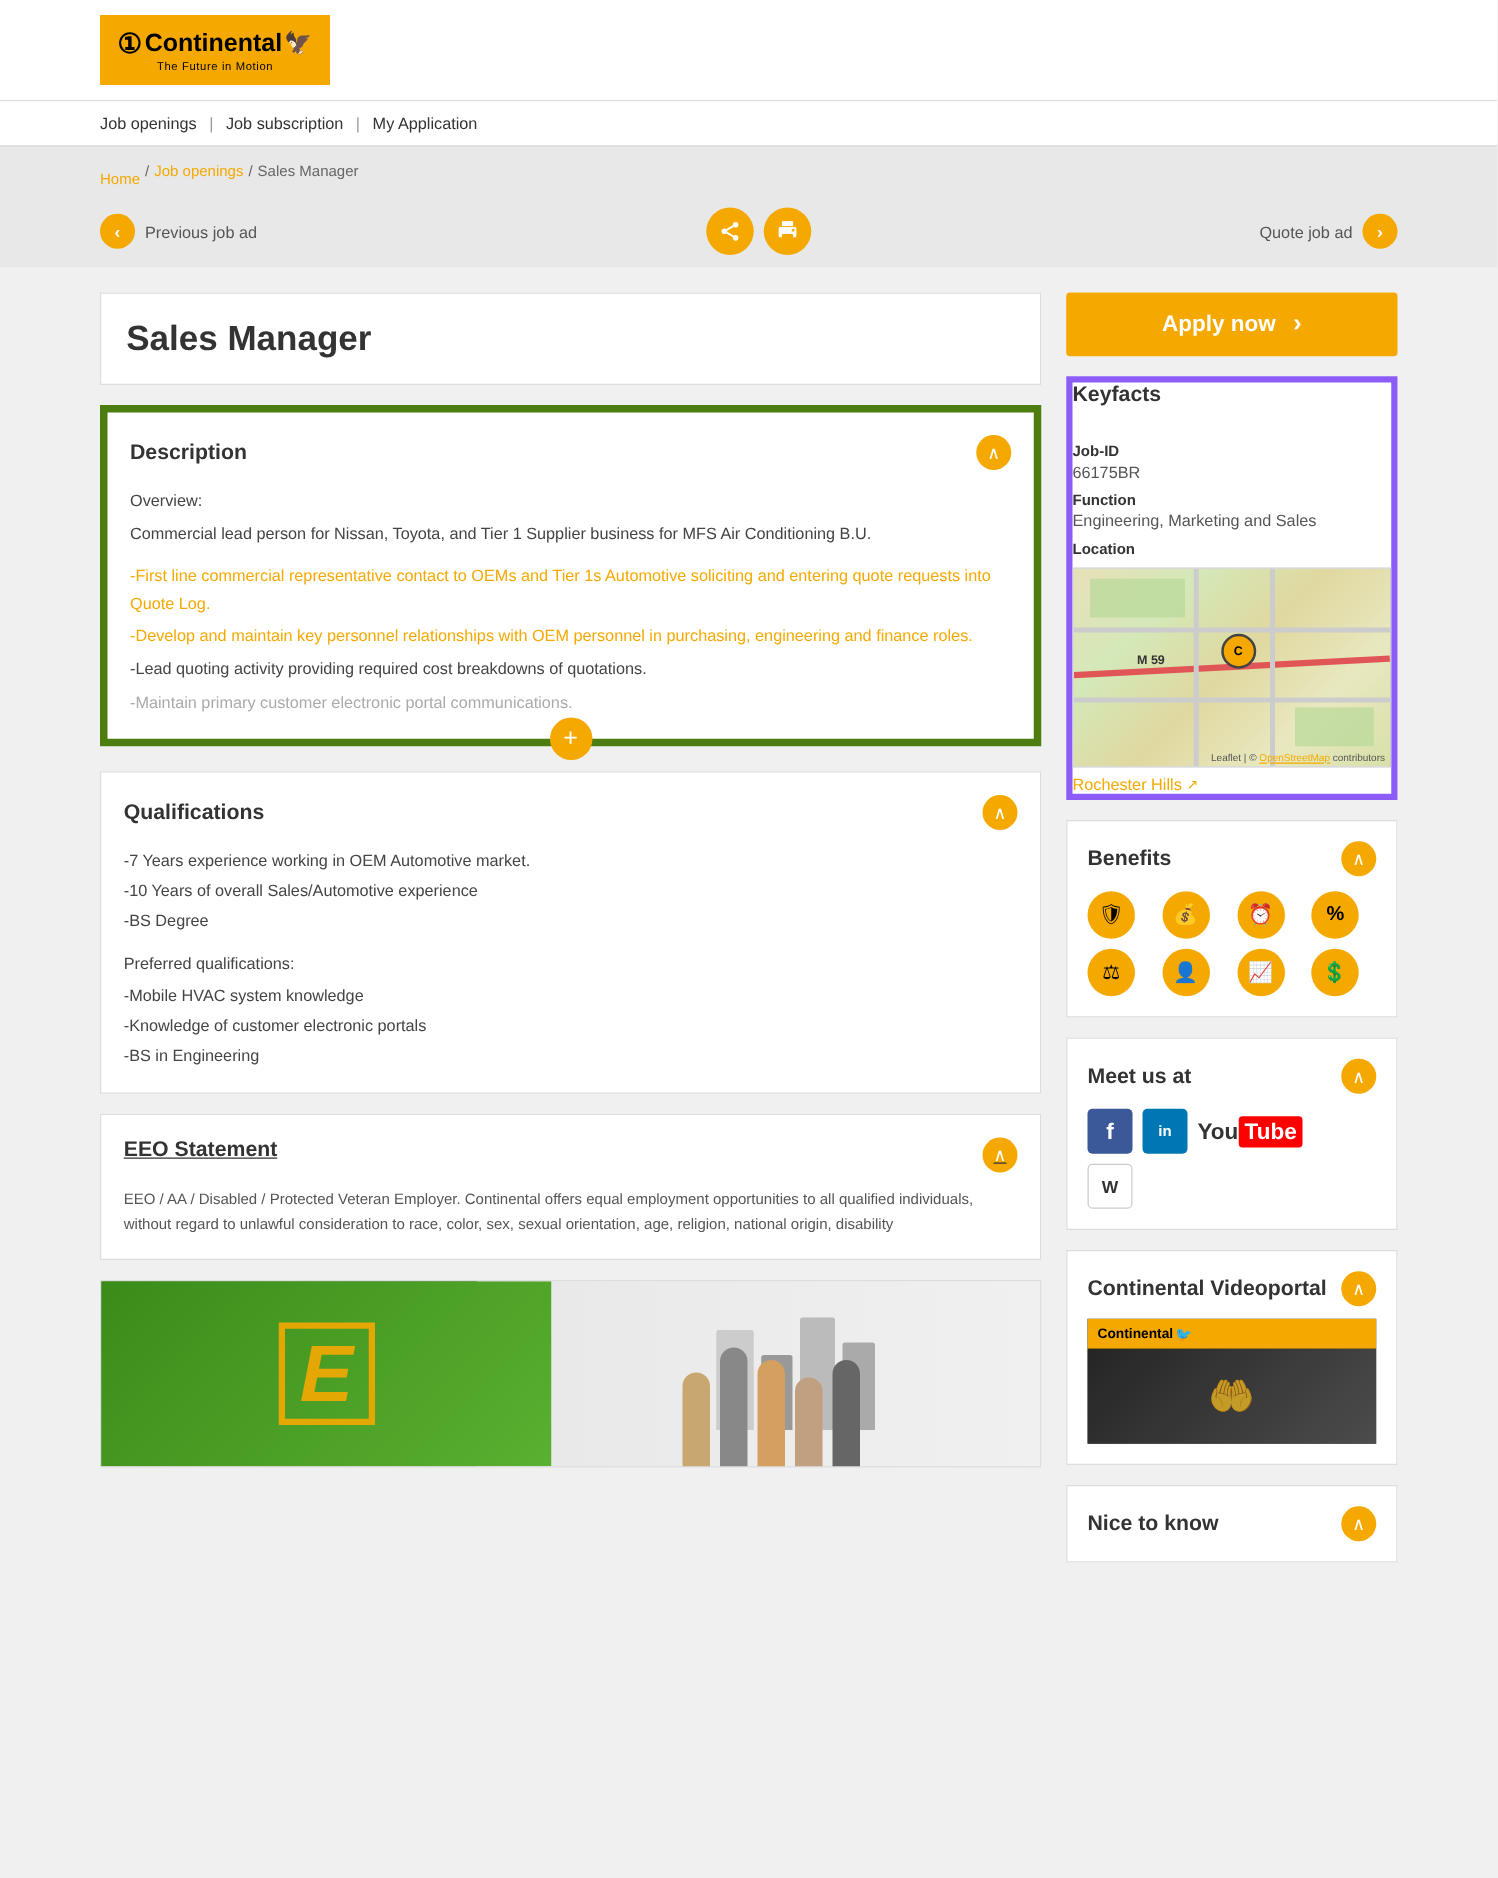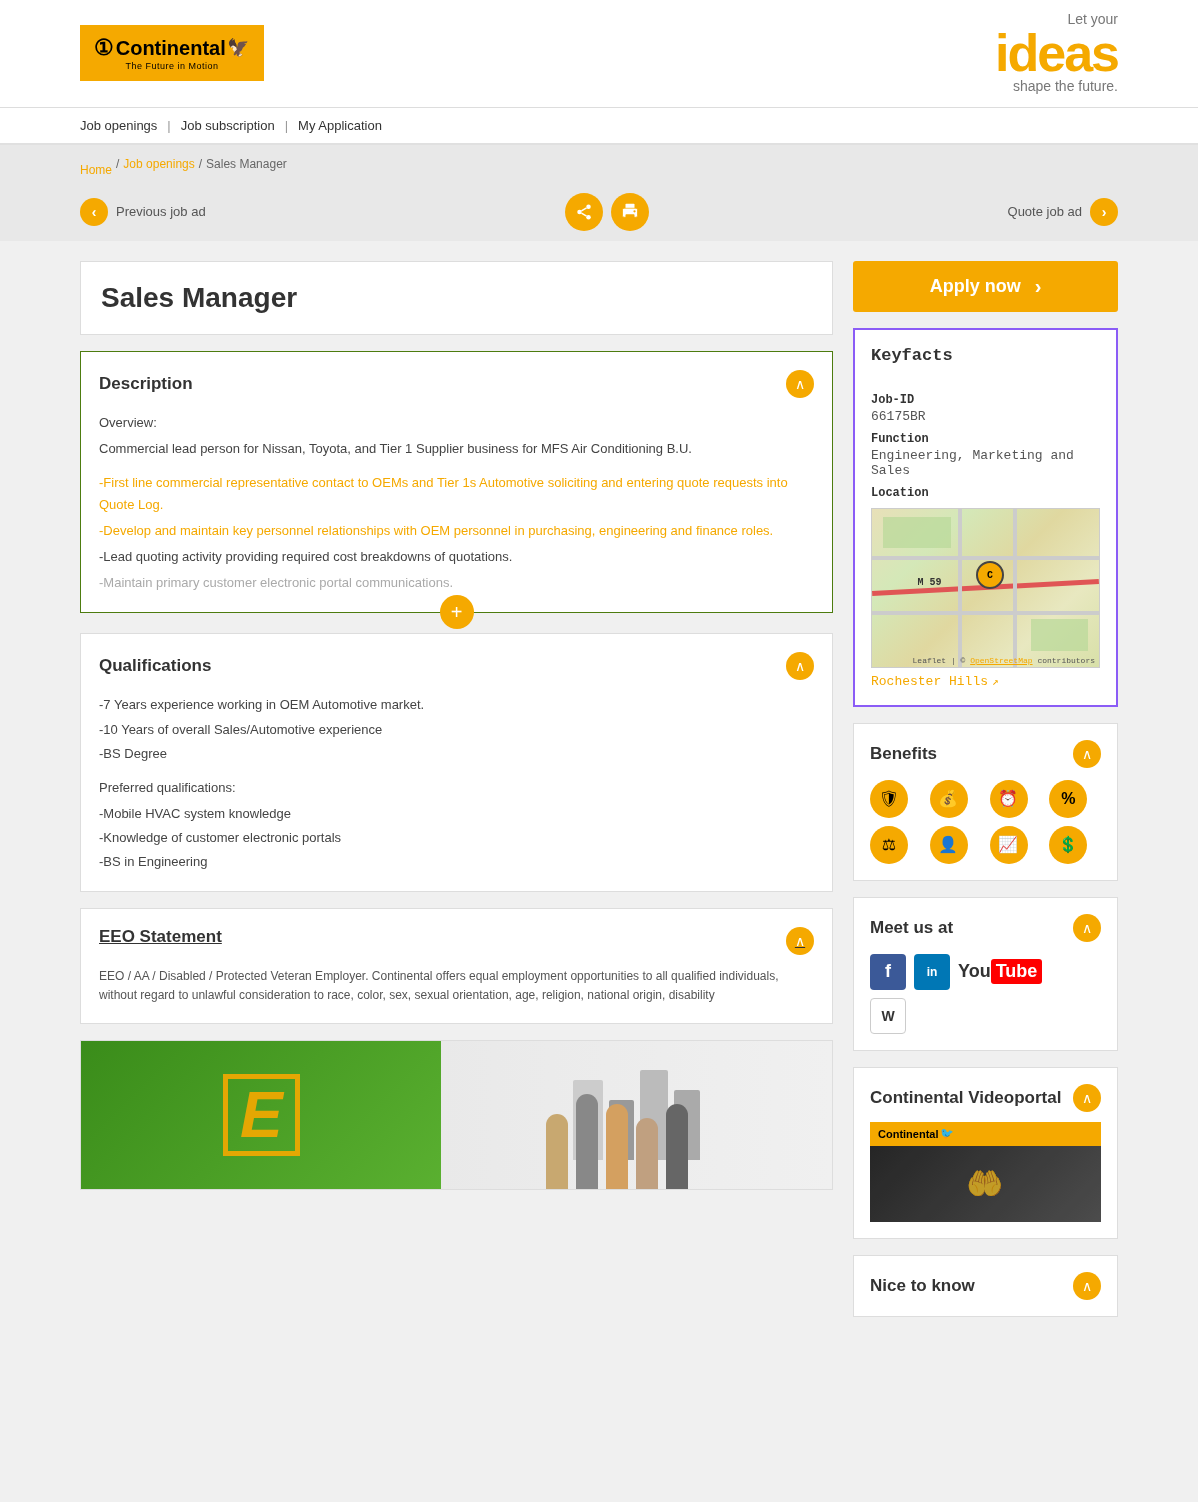--- a/index.html
+++ b/index.html
@@ -12,25 +12,20 @@
   <div style="display:flex; align-items:center; justify-content:space-between; padding:12px 80px; max-width:1198px; margin:0 auto;">
     <div style="display:flex; flex-direction:column; align-items:center;">
       <div style="background:#f5a900; padding:10px 14px; display:inline-flex; flex-direction:column; align-items:center;">
         <div style="display:flex; align-items:center; gap:2px;">
           <span style="font-size:22px; font-weight:bold; color:#000;">①</span>
           <span style="font-size:20px; font-weight:bold; color:#000;">Continental</span>
           <span style="font-size:18px; color:#000;">🦅</span>
         </div>
         <span style="font-size:9px; color:#000; letter-spacing:0.5px;">The Future in Motion</span>
       </div>
-    </div>
-    <div style="text-align:right; line-height:1.1;">
-      <div style="font-size:14px; color:#777;">Let your</div>
-      <div style="font-size:52px; font-weight:bold; color:#f5a900; letter-spacing:-2px; line-height:1;">ideas</div>
-      <div style="font-size:14px; color:#777;">shape the future.</div>
     </div>
   </div>
 </div>
 
 <div style="background:#fff; padding:10px 80px; border-bottom:2px solid #e0e0e0; display:flex; align-items:center; gap:10px;">
   <a href="#" style="color:#333; text-decoration:none; font-size:13px;">
     <span>Job openings</span>
   </a>
   <span style="color:#999;">|</span>
   <a href="#" style="color:#333; text-decoration:none; font-size:13px;">
@@ -81,21 +76,21 @@
 </div>
 
 <div style="padding:20px 80px 30px; display:flex; gap:20px; background:#f0f0f0;">
 
   <div style="flex:1; display:flex; flex-direction:column; gap:16px;">
 
     <div style="background:#fff; padding:20px 20px 20px; border:1px solid #ddd;">
       <h1 style="font-size:28px; font-weight:bold; color:#333;">Sales Manager</h1>
     </div>
 
-    <div style="background:#fff; border:1px solid #4d7c0f; padding:18px; position:relative;">
+    <div style="background:#fff; border:6px solid #4d7c0f; padding:18px; position:relative;">
       <div style="display:flex; justify-content:space-between; align-items:center; margin-bottom:14px;">
         <span style="font-size:17px; font-weight:bold; color:#333;">Description</span>
         <div style="width:28px;height:28px;border-radius:50%;background:#f5a900;color:#fff;display:flex;align-items:center;justify-content:center;font-size:14px;cursor:pointer;">∧</div>
       </div>
       <div style="font-size:13px; color:#444; line-height:1.7;">
         <p style="margin-bottom:4px;">Overview:</p>
         <p style="margin-bottom:12px;">Commercial lead person for Nissan, Toyota, and Tier 1 Supplier business for MFS Air Conditioning B.U.</p>
         <p style="color:#f5a900; margin-bottom:4px;">-First line commercial representative contact to OEMs and Tier 1s Automotive soliciting and entering quote requests into Quote Log.</p>
         <p style="color:#f5a900; margin-bottom:4px;">-Develop and maintain key personnel relationships with OEM personnel in purchasing, engineering and finance roles.</p>
         <p style="margin-bottom:4px;">-Lead quoting activity providing required cost breakdowns of quotations.</p>
@@ -159,21 +154,21 @@
 
   <div style="width:265px; display:flex; flex-direction:column; gap:16px;">
 
     <div style="display:flex; justify-content:flex-start;">
       <button style="background:#f5a900;color:#fff;border:none;padding:14px 28px;font-size:18px;font-weight:bold;cursor:pointer;border-radius:3px;display:flex;align-items:center;gap:14px;width:100%;justify-content:center;">
         <span>Apply now</span>
         <span style="font-size:20px;font-weight:bold;">›</span>
       </button>
     </div>
 
-    <div style="background:#fff; border:2px solid #8b5cf6; padding:16px;font-family:Liberation Mono, monospace;">
+    <div style="background:#fff; border:5px solid #8b5cf6; ">
       <span style="font-size:17px; font-weight:bold; color:#333;">Keyfacts</span>
       <div style="margin-top:28px;">
         <div style="font-weight:bold; font-size:12px; color:#333;">Job-ID</div>
         <div style="font-size:13px; color:#555; margin-top:2px;">66175BR</div>
         <div style="font-weight:bold; font-size:12px; color:#333; margin-top:8px;">Function</div>
         <div style="font-size:13px; color:#555; margin-top:2px;">Engineering, Marketing and Sales</div>
         <div style="font-weight:bold; font-size:12px; color:#333; margin-top:8px;">Location</div>
 
         <div style="margin-top:8px; height:160px; border:1px solid #ccc; overflow:hidden; position:relative; cursor:pointer;">
           <div style="width:100%; height:100%; background: linear-gradient(135deg, #e8e0b8 0%, #d4e8b8 25%, #e0d8a0 50%, #e8e8c0 75%, #d8e0a8 100%); position:relative;">

